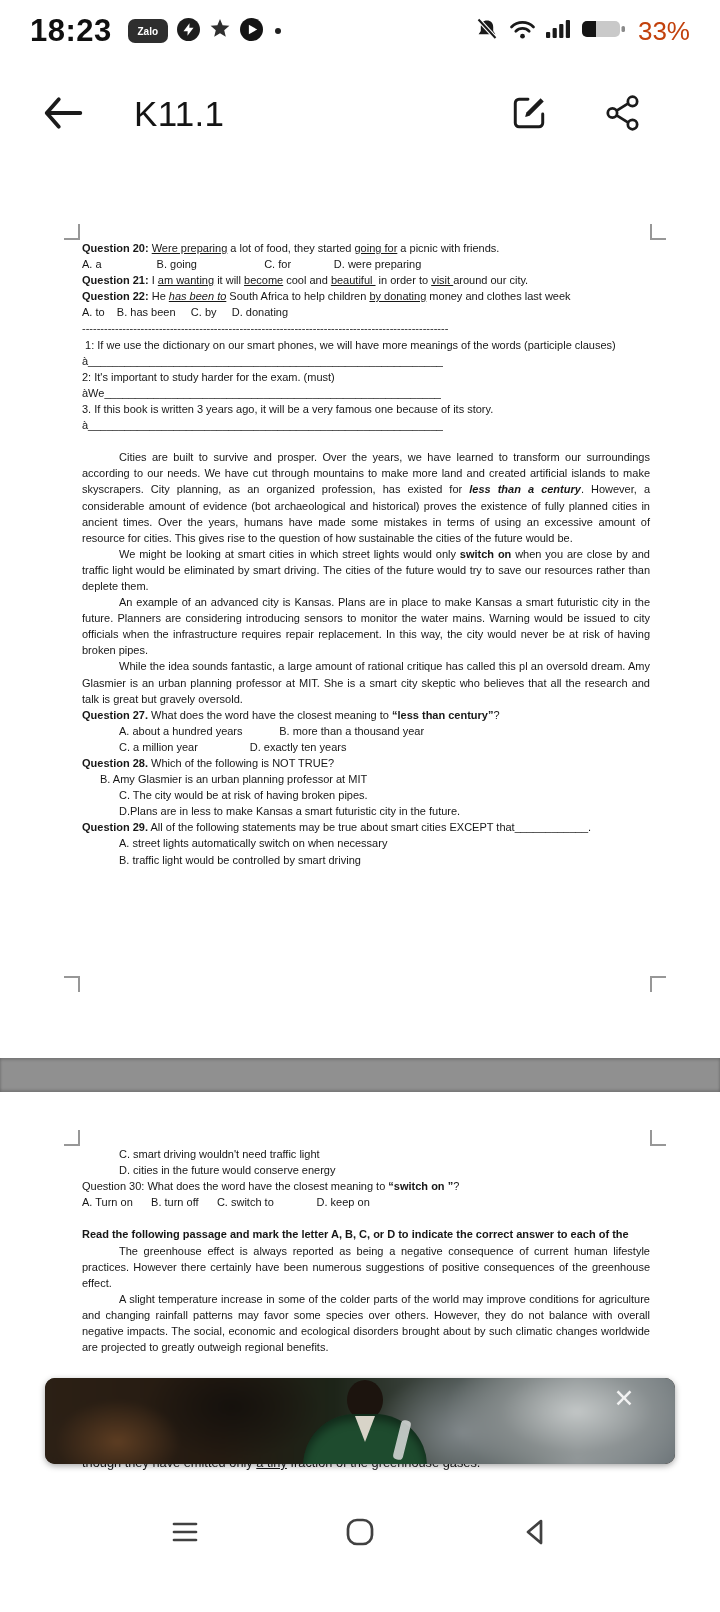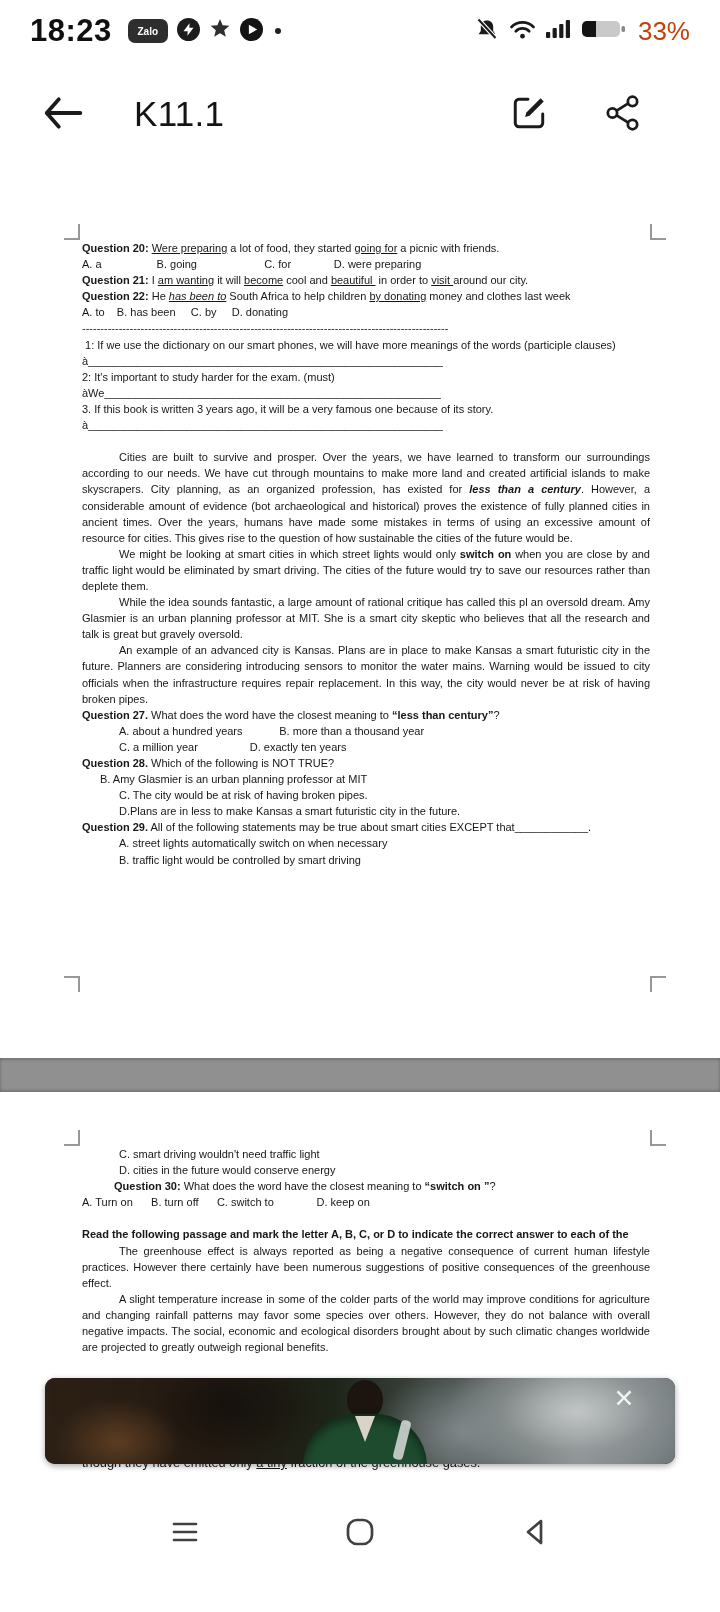--- a/index.html
+++ b/index.html
@@ -180,38 +180,38 @@
       <div class="line nw sep"><span>----------------------------------------------------------------------------------------------------</span></div>
       <div class="line"><span> 1: If we use the dictionary on our smart phones, we will have more meanings of the words (participle clauses)</span></div>
       <div class="line nw"><span>à__________________________________________________________</span></div>
       <div class="line nw"><span>2: It's important to study harder for the exam. (must)</span></div>
       <div class="line nw"><span>àWe_______________________________________________________</span></div>
       <div class="line nw"><span>3. If this book is written 3 years ago, it will be a very famous one because of its story.</span></div>
       <div class="line nw"><span>à__________________________________________________________</span></div>
       <div class="line gap"><span>&nbsp;</span></div>
       <div class="line para"><span>Cities are built to survive and prosper. Over the years, we have learned to transform our surroundings according to our needs. We have cut through mountains to make more land and created artificial islands to make skyscrapers. City planning, as an organized profession, has existed for </span><span style="font-weight: 700; font-style: italic;">less than a century</span><span>. However, a considerable amount of evidence (bot archaeological and historical) proves the existence of fully planned cities in ancient times. Over the years, humans have made some mistakes in terms of using an excessive amount of resource for cities. This gives rise to the question of how sustainable the cities of the future would be.</span></div>
       <div class="line para"><span>We might be looking at smart cities in which street lights would only </span><span style="font-weight: 700;">switch on</span><span> when you are close by and traffic light would be eliminated by smart driving. The cities of the future would try to save our resources rather than deplete them.</span></div>
+      <div class="line para"><span>An example of an advanced city is Kansas. Plans are in place to make Kansas a smart futuristic city in the future. Planners are considering introducing sensors to monitor the water mains. Warning would be issued to city officials when the infrastructure requires repair replacement. In this way, the city would never be at risk of having broken pipes.</span></div>
       <div class="line para"><span>While the idea sounds fantastic, a large amount of rational critique has called this pl an oversold dream. Amy Glasmier is an urban planning professor at MIT. She is a smart city skeptic who believes that all the research and talk is great but gravely oversold.</span></div>
-      <div class="line para"><span>An example of an advanced city is Kansas. Plans are in place to make Kansas a smart futuristic city in the future. Planners are considering introducing sensors to monitor the water mains. Warning would be issued to city officials when the infrastructure requires repair replacement. In this way, the city would never be at risk of having broken pipes.</span></div>
       <div class="line nw"><span style="font-weight: 700;">Question 27.</span><span> What does the word have the closest meaning to </span><span style="font-weight: 700;">“less than century”</span><span>?</span></div>
       <div class="line nw indent2"><span>A. about a hundred years            B. more than a thousand year</span></div>
       <div class="line nw indent2"><span>C. a million year                 D. exactly ten years</span></div>
       <div class="line nw"><span style="font-weight: 700;">Question 28.</span><span> Which of the following is NOT TRUE?</span></div>
       <div class="line nw indent1"><span>B. Amy Glasmier is an urban planning professor at MIT</span></div>
       <div class="line nw indent2"><span>C. The city would be at risk of having broken pipes.</span></div>
       <div class="line nw indent2"><span>D.Plans are in less to make Kansas a smart futuristic city in the future.</span></div>
       <div class="line nw"><span style="font-weight: 700;">Question 29.</span><span> All of the following statements may be true about smart cities EXCEPT that</span><span>____________.</span></div>
       <div class="line nw indent2"><span>A. street lights automatically switch on when necessary</span></div>
       <div class="line nw indent2"><span>B. traffic light would be controlled by smart driving</span></div>
     </section>
   <div class="page-gap"></div>
   <section id="page2" class="doc-page">
       <div class="line nw indent2"><span>C. smart driving wouldn't need traffic light</span></div>
       <div class="line nw indent2"><span>D. cities in the future would conserve energy</span></div>
-      <div class="line nw"><span style="font-weight: 700; margin-left: 32px;">Question 30: </span><span>What does the word have the closest meaning to </span><span style="font-weight: 700;">“switch on ”</span><span>?</span></div>
+      <div class="line nw"><span style="font-weight: 400;">Question 30: </span><span>What does the word have the closest meaning to </span><span style="font-weight: 700;">“switch on ”</span><span>?</span></div>
       <div class="line nw"><span>A. Turn on      B. turn off      C. switch to              D. keep on</span></div>
       <div class="line gap"><span>&nbsp;</span></div>
       <div class="line just"><span style="font-weight: 700;">Read the following passage and mark the letter A, B, C, or D to indicate the correct answer to each of the</span></div>
       <div class="line para"><span>The greenhouse effect is always reported as being a negative consequence of current human lifestyle practices. However there certainly have been numerous suggestions of positive consequences of the greenhouse effect.</span></div>
       <div class="line para"><span>A slight temperature increase in some of the colder parts of the world may improve conditions for agriculture and changing rainfall patterns may favor some species over others. However, they do not balance with overall negative impacts. The social, economic and ecological disorders brought about by such climatic changes worldwide are projected to greatly outweigh regional benefits.</span></div>
     </section>
   <section id="clipped">
       <div class="line nw"><span>though they have emitted only </span><span style="text-decoration: underline;">a tiny</span><span> fraction of the greenhouse gases.</span></div>
     </section>
 

